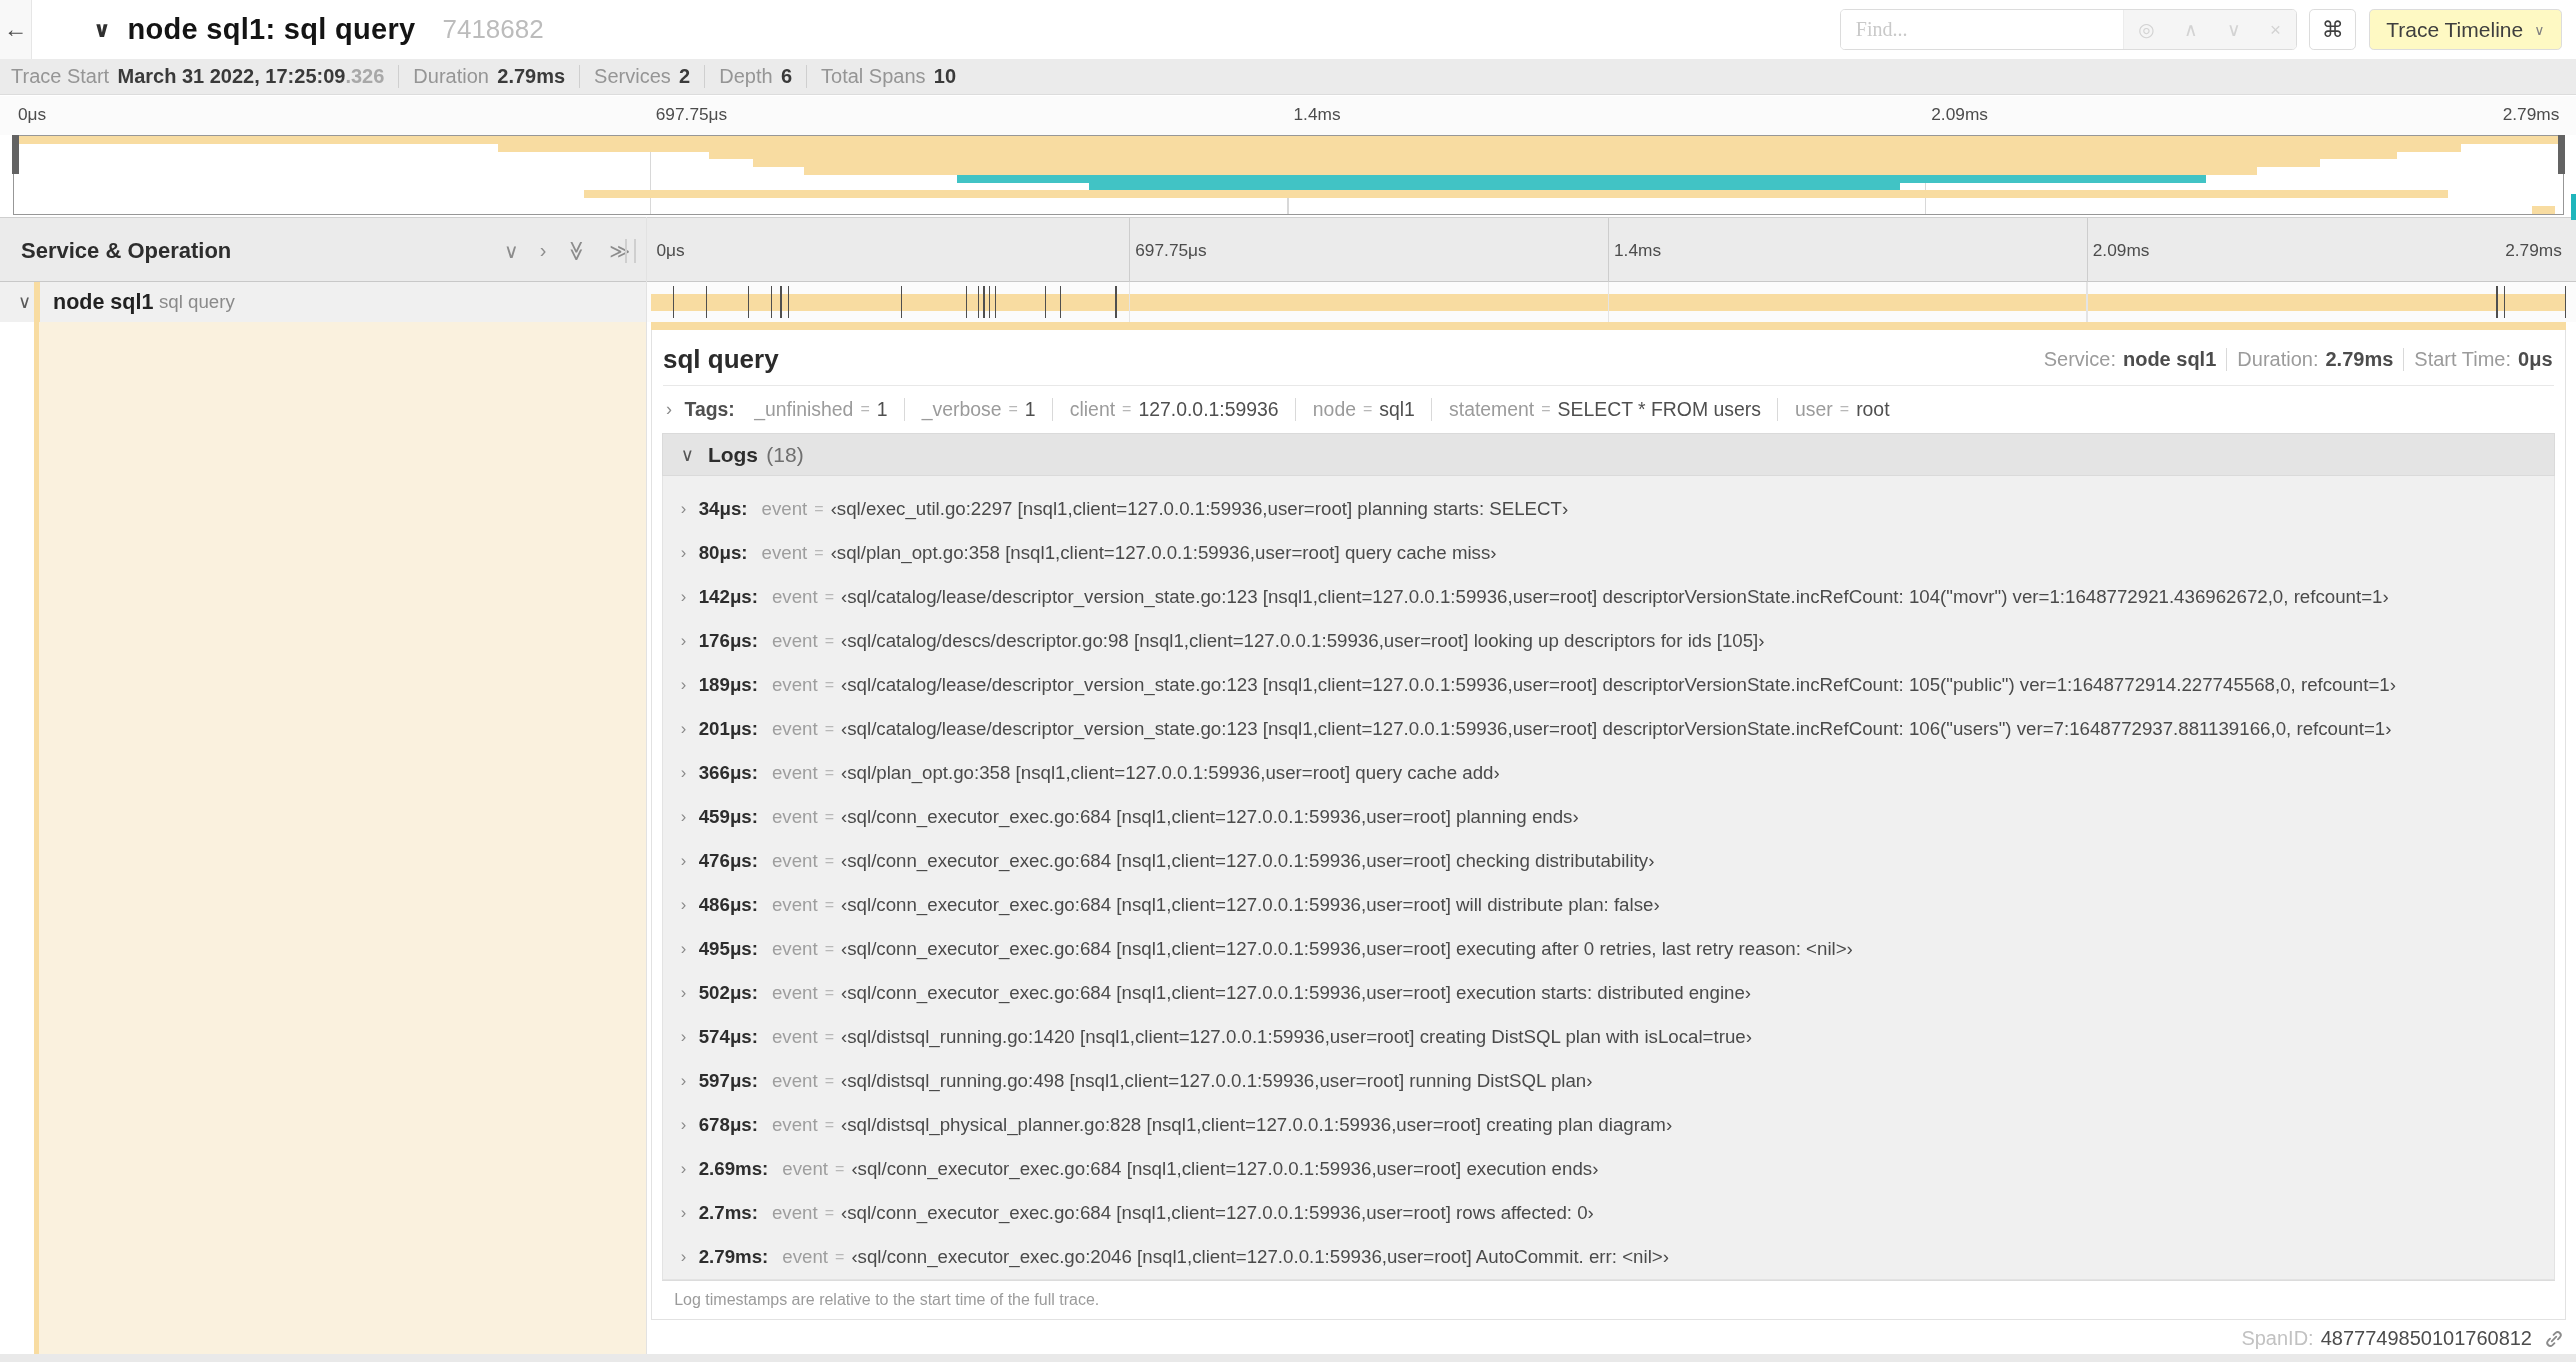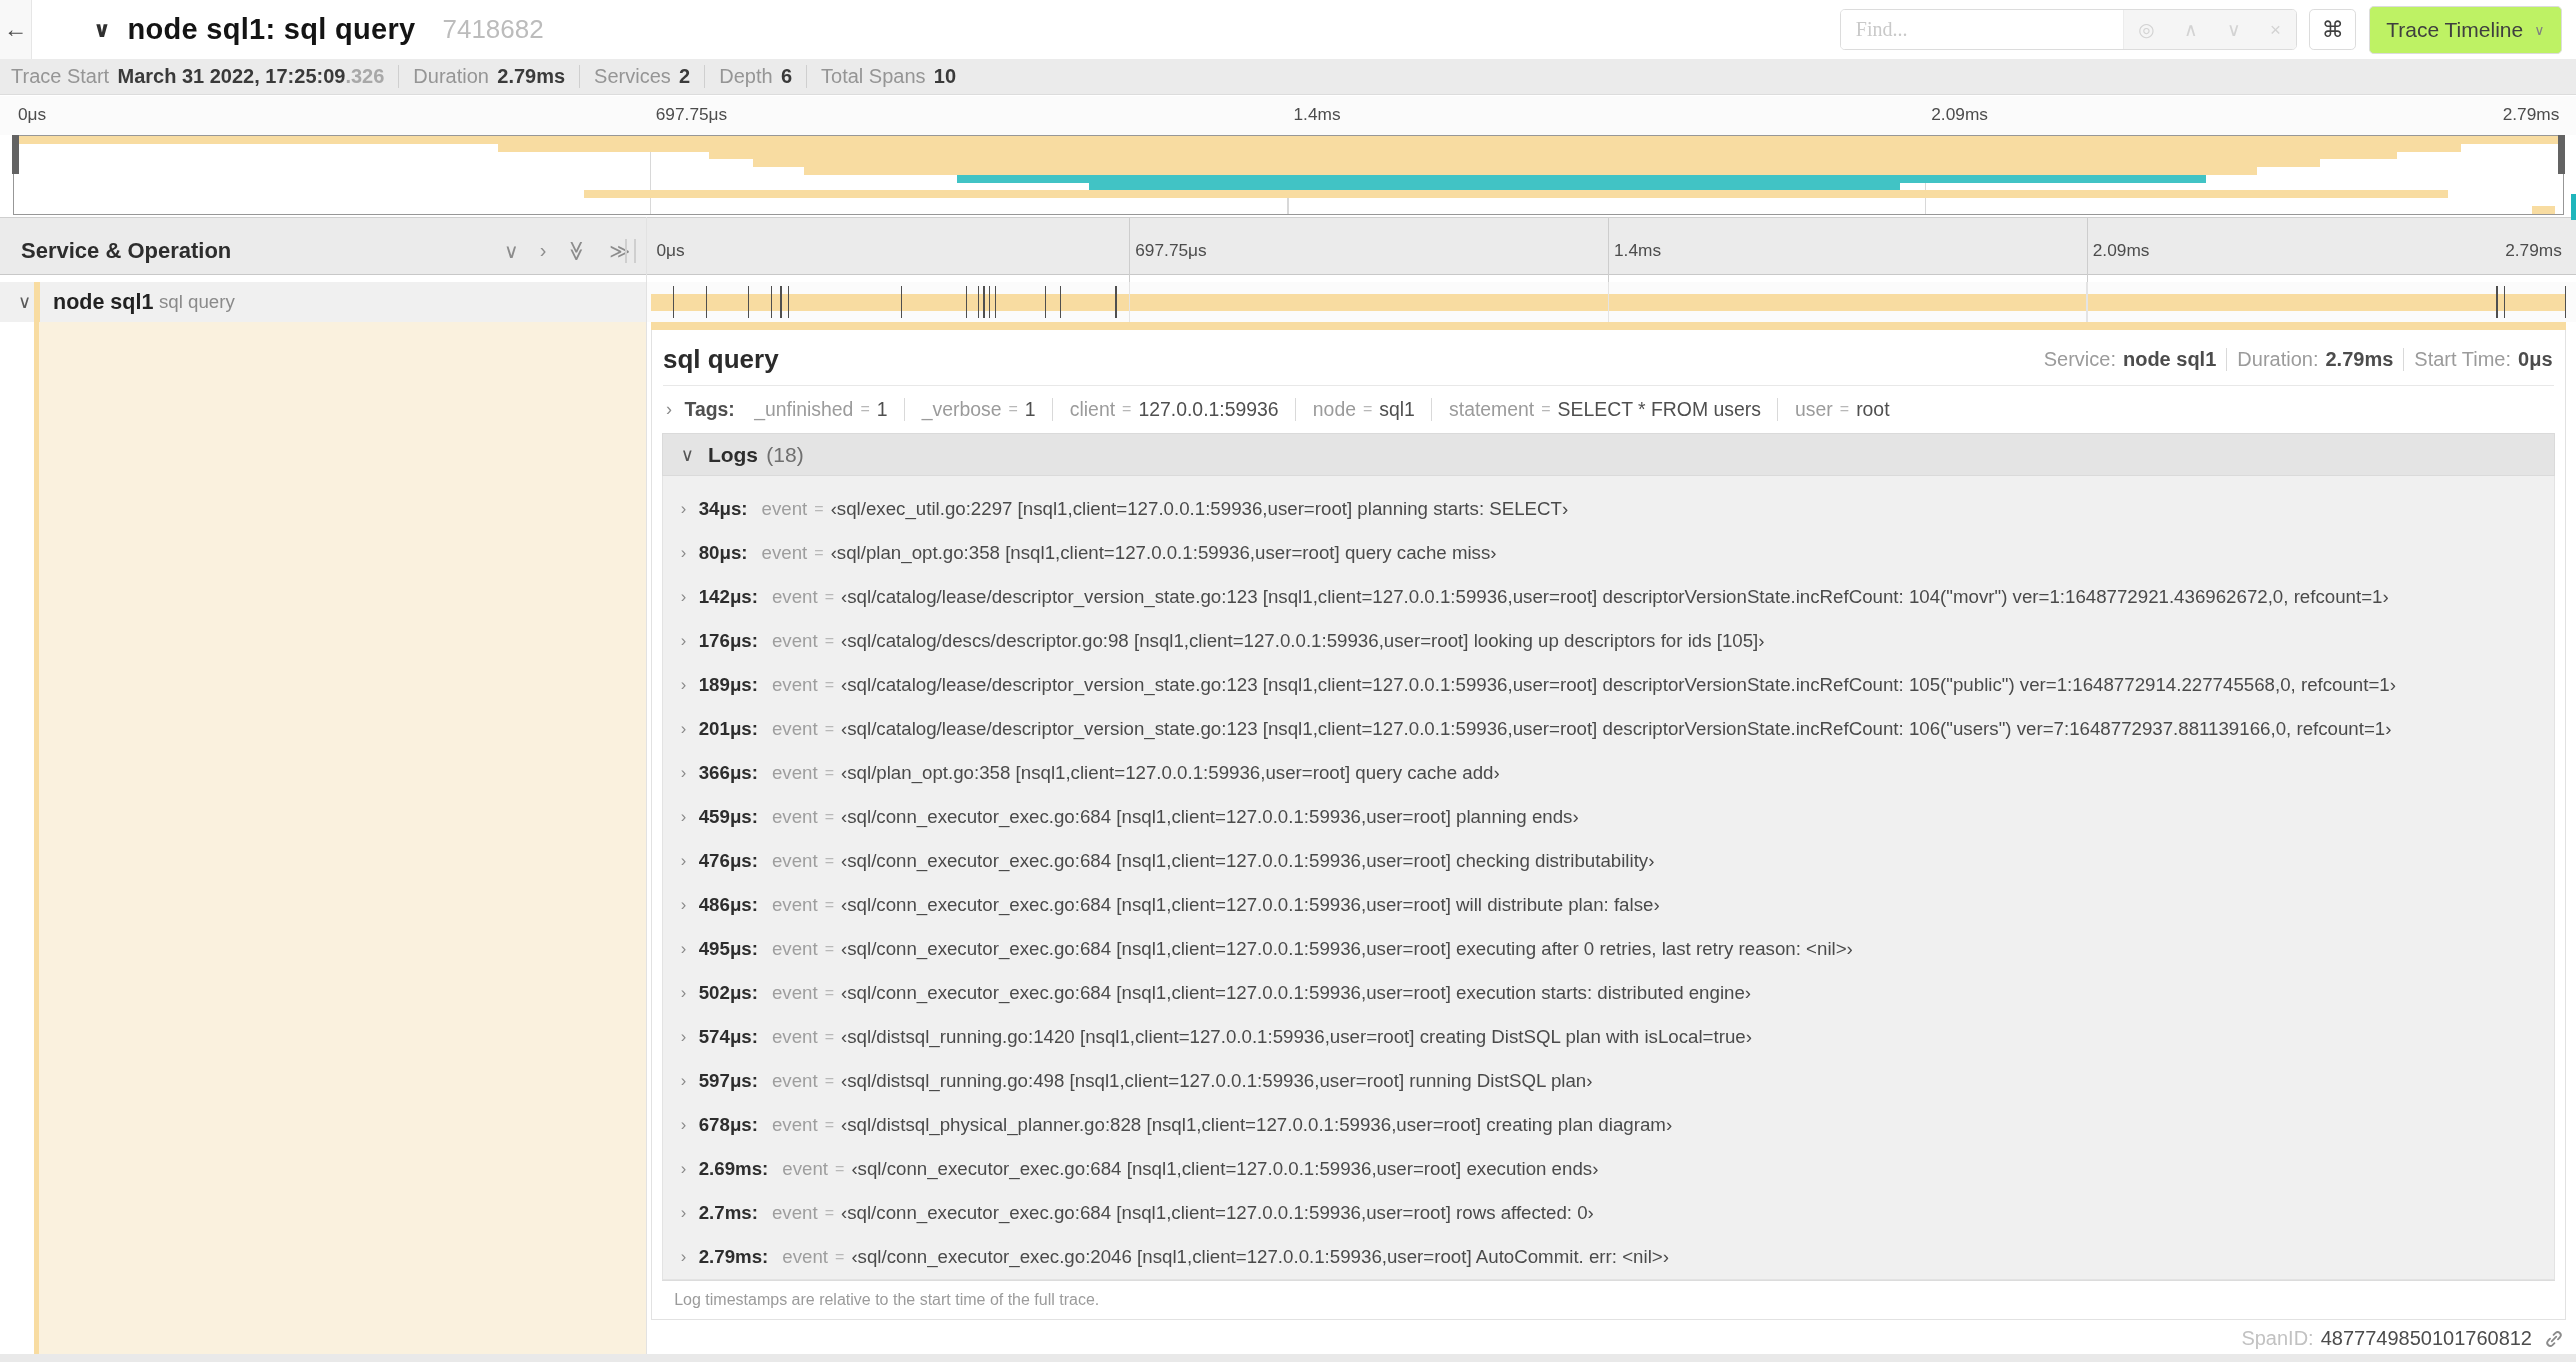--- a/index.html
+++ b/index.html
@@ -22,21 +22,21 @@
   .find-box { display:flex; width:457px; height:41px; border:1.4px solid #dcdcdc; border-radius:4.8px;
     overflow:hidden; background:#fff; }
   .find-input { flex:1; border:none; outline:none; padding:0 15.2px; font-size:20px; color:#555;
     font-family:Liberation Serif, serif; background:#fff; }
   .find-input::placeholder { color:#c9c9c9; }
   .find-suffix { width:173px; background:#f5f5f5; border-left:0.7px solid #ececec; display:flex;
     align-items:center; justify-content:space-around; color:#d3d3d3; font-size:18.7px; }
   .find-suffix span { cursor:pointer; }
   .sq-btn { height:41px; min-width:47px; border:1.4px solid #dcdcdc; border-radius:4.8px; background:#fff;
     display:flex; align-items:center; justify-content:center; font-size:22px; color:#3f3f3f; cursor:pointer; }
-  .view-btn { height:48px; border:1.4px solid #dcdcdc; border-radius:4.8px; background:#bef264; display:flex;
+  .view-btn { height:41px; border:1.4px solid #dcdcdc; border-radius:4.8px; background:#fef9c3; display:flex;
     align-items:center; gap:11px; padding:0 16.6px; font-size:21px; color:#3f3f3f; cursor:pointer; }
   .view-btn .caret { font-size:14px; color:#808080; }
   
   .infobar { position:absolute; left:0; top:59px; width:2576px; height:36px; background:#ebebeb;
     border-bottom:0.7px solid #dcdcdc; display:flex; align-items:center; padding-left:11px; font-size:20px; }
   .info-item { display:flex; align-items:center; }
   .info-item + .info-item { border-left:1.4px solid #cfcfcf; margin-left:14px; padding-left:14px; }
   .info-label { color:#959595; }
   .info-value { color:#3a3a3a; font-weight:bold; margin-left:8.3px; }
   .info-suffix { color:#a8a8a8; font-weight:bold; }
@@ -47,21 +47,21 @@
   
   .minimap { position:absolute; left:12.5px; top:135px; width:2551px; height:80px;
     border:1.4px solid #979797; background:#fff; }
   .mm-inner { position:absolute; left:0; top:0; right:0; bottom:0; overflow:hidden; }
   .gridline { position:absolute; top:0; bottom:0; width:1.4px; background:#d8d8d8; }
   .mm-span { position:absolute; }
   .mm-handle { position:absolute; width:7px; height:39px; background:#636363; top:-1.4px; cursor:col-resize; }
   .mm-handle.left { left:-1.4px; }
   .mm-handle.right { right:-2.8px; }
   
-  .sobar { position:absolute; left:0; top:217px; width:2576px; height:58px; background:#ebebeb;
+  .sobar { position:absolute; left:0; top:217px; width:2576px; height:65px; background:#ebebeb;
     border-top:0.7px solid #cfcfcf; border-bottom:1.4px solid #c8c8c8; }
   .so-title { position:absolute; left:21px; top:0; height:65px; display:flex; align-items:center;
     font-size:22px; font-weight:bold; color:#2d2d2d; }
   .so-icons { position:absolute; left:504px; top:0; height:65px; display:flex; align-items:center;
     gap:21px; font-size:20px; color:#8c8c8c; }
   .so-icons span { cursor:pointer; }
   .rot90 { display:inline-block; transform:rotate(90deg); }
   .resizer { position:absolute; left:625px; top:21px; height:23.5px; width:11px;
     border-left:2.1px solid #cfcfcf; border-right:2.1px solid #cfcfcf; cursor:col-resize; }
   .col-axis { position:absolute; left:651px; top:0; width:1915px; height:65px; }

